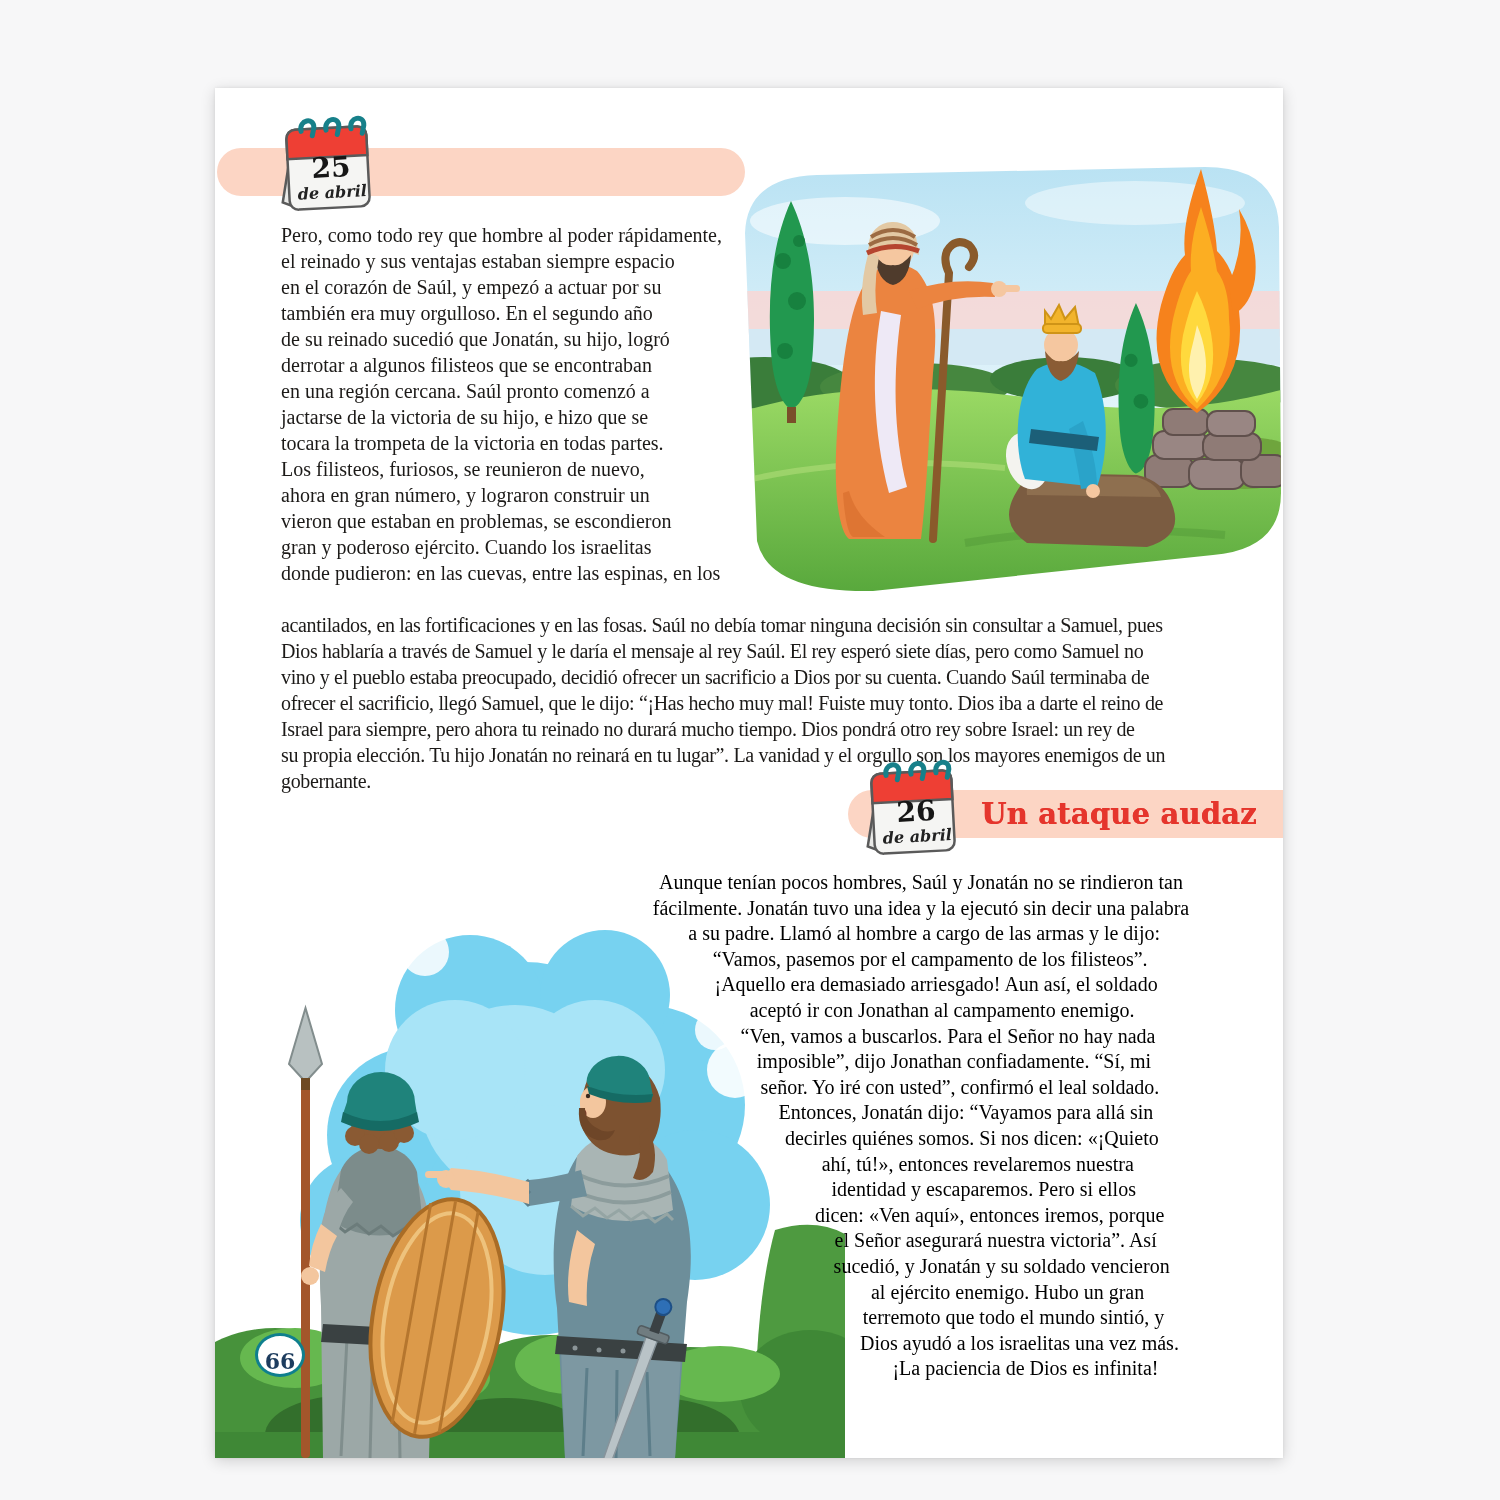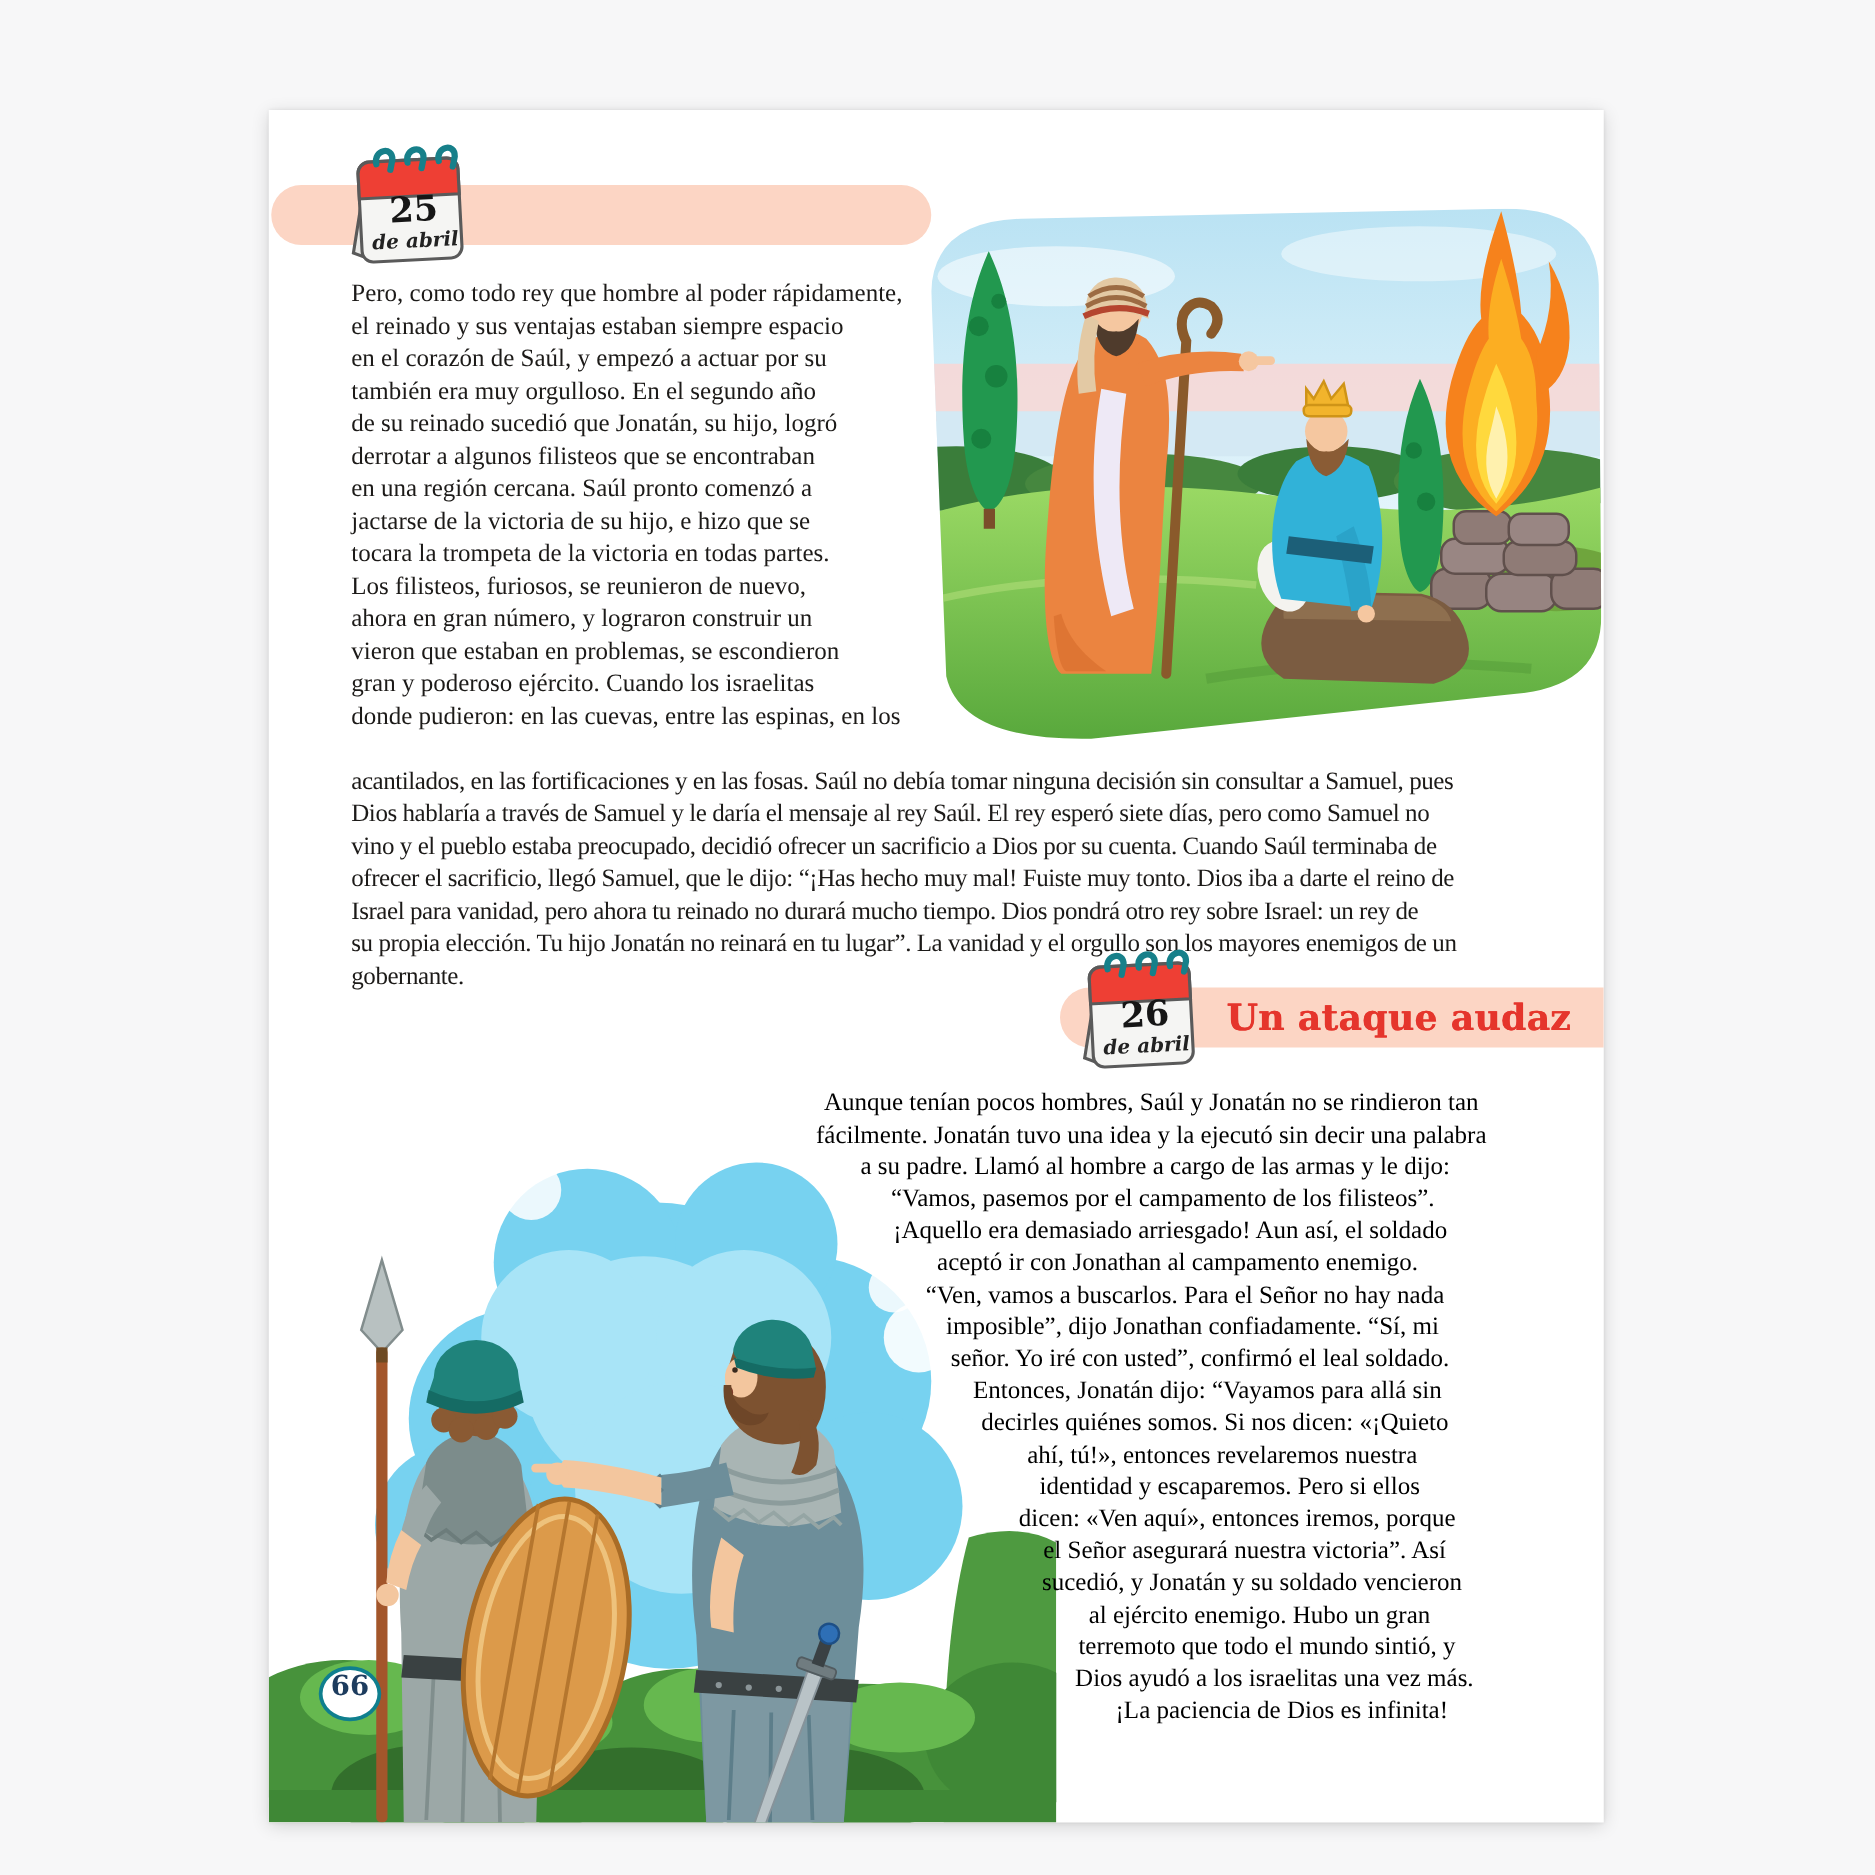--- a/index.html
+++ b/index.html
@@ -32,21 +32,21 @@
   .a2-text .line{white-space:nowrap;font-size:20px;line-height:25.6px;color:#000000;}
   .cloud-push{float:left;width:215px;height:525px;
               shape-outside:polygon(0 12%,100% 100%,0 100%);}
 
   .illus{position:absolute;}
   .illus1{left:490px;top:75px;width:580px;height:430px;}
   .illus2{left:0px;top:802px;width:630px;height:568px;}
 
   .page-badge{position:absolute;left:40px;top:1245px;width:44px;height:38px;background:#ffffff;
         border:3.5px solid var(--badgeborder,#0f7f8e);border-radius:50%;z-index:5;
-        display:flex;align-items:flex-start;justify-content:center;
+        display:flex;align-items:flex-end;justify-content:center;
         font-family:"DejaVu Serif",serif;font-weight:bold;font-size:22px;color:#1d3c5e;}
 </style>
 </head>
 <body>
 
 <div class="canvas">
   <div class="page">
 
     <div class="banner banner1"></div>
 
@@ -77,21 +77,21 @@
         <div class="line">ahora en gran número, y lograron construir un</div>
         <div class="line">vieron que estaban en problemas, se escondieron</div>
         <div class="line">gran y poderoso ejército. Cuando los israelitas</div>
         <div class="line">donde pudieron: en las cuevas, entre las espinas, en los</div>
       </div>
     <div class="a1-wide">
         <div class="line">acantilados, en las fortificaciones y en las fosas. Saúl no debía tomar ninguna decisión sin consultar a Samuel, pues</div>
         <div class="line">Dios hablaría a través de Samuel y le daría el mensaje al rey Saúl. El rey esperó siete días, pero como Samuel no</div>
         <div class="line">vino y el pueblo estaba preocupado, decidió ofrecer un sacrificio a Dios por su cuenta. Cuando Saúl terminaba de</div>
         <div class="line">ofrecer el sacrificio, llegó Samuel, que le dijo: “¡Has hecho muy mal! Fuiste muy tonto. Dios iba a darte el reino de</div>
-        <div class="line">Israel para vanidad, pero ahora tu reinado no durará mucho tiempo. Dios pondrá otro rey sobre Israel: un rey de</div>
+        <div class="line">Israel para siempre, pero ahora tu reinado no durará mucho tiempo. Dios pondrá otro rey sobre Israel: un rey de</div>
         <div class="line">su propia elección. Tu hijo Jonatán no reinará en tu lugar”. La vanidad y el orgullo son los mayores enemigos de un</div>
         <div class="line">gobernante.</div>
       </div>
 
     <svg class="illus illus1" viewBox="0 0 580 430">
       <defs>
         <linearGradient id="skyG" x1="0" y1="0" x2="0" y2="1">
           <stop offset="0" stop-color="#b9e2f3"></stop>
             <stop offset="1" stop-color="#eef9fd"></stop>
         </linearGradient>

